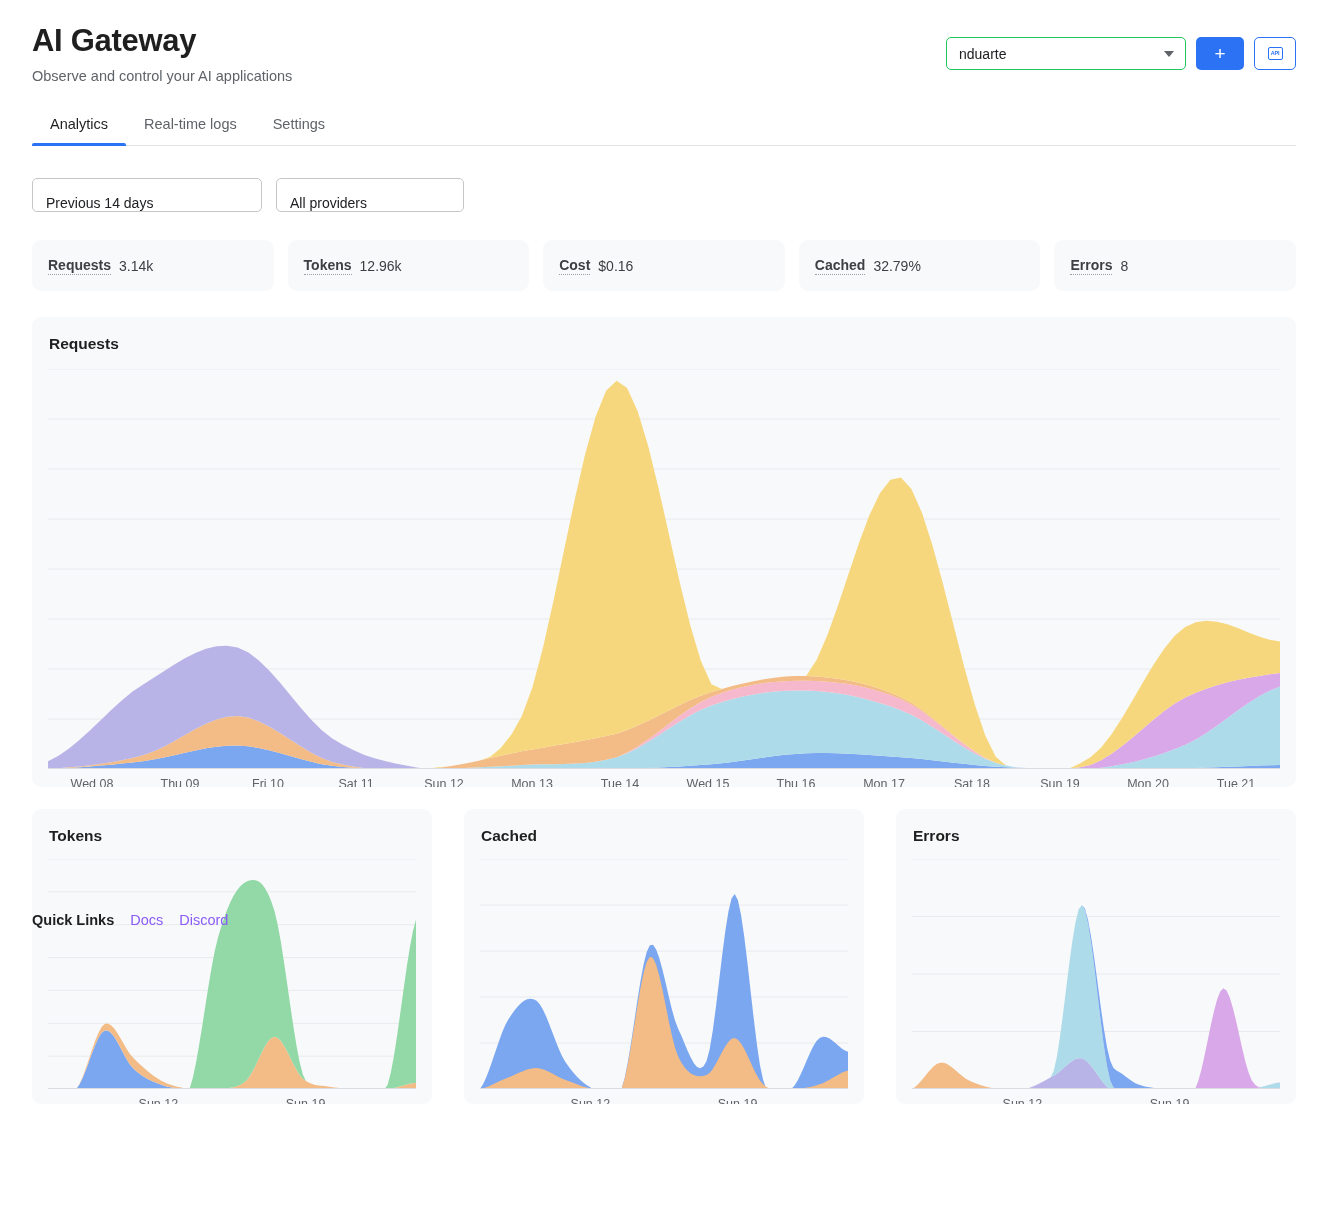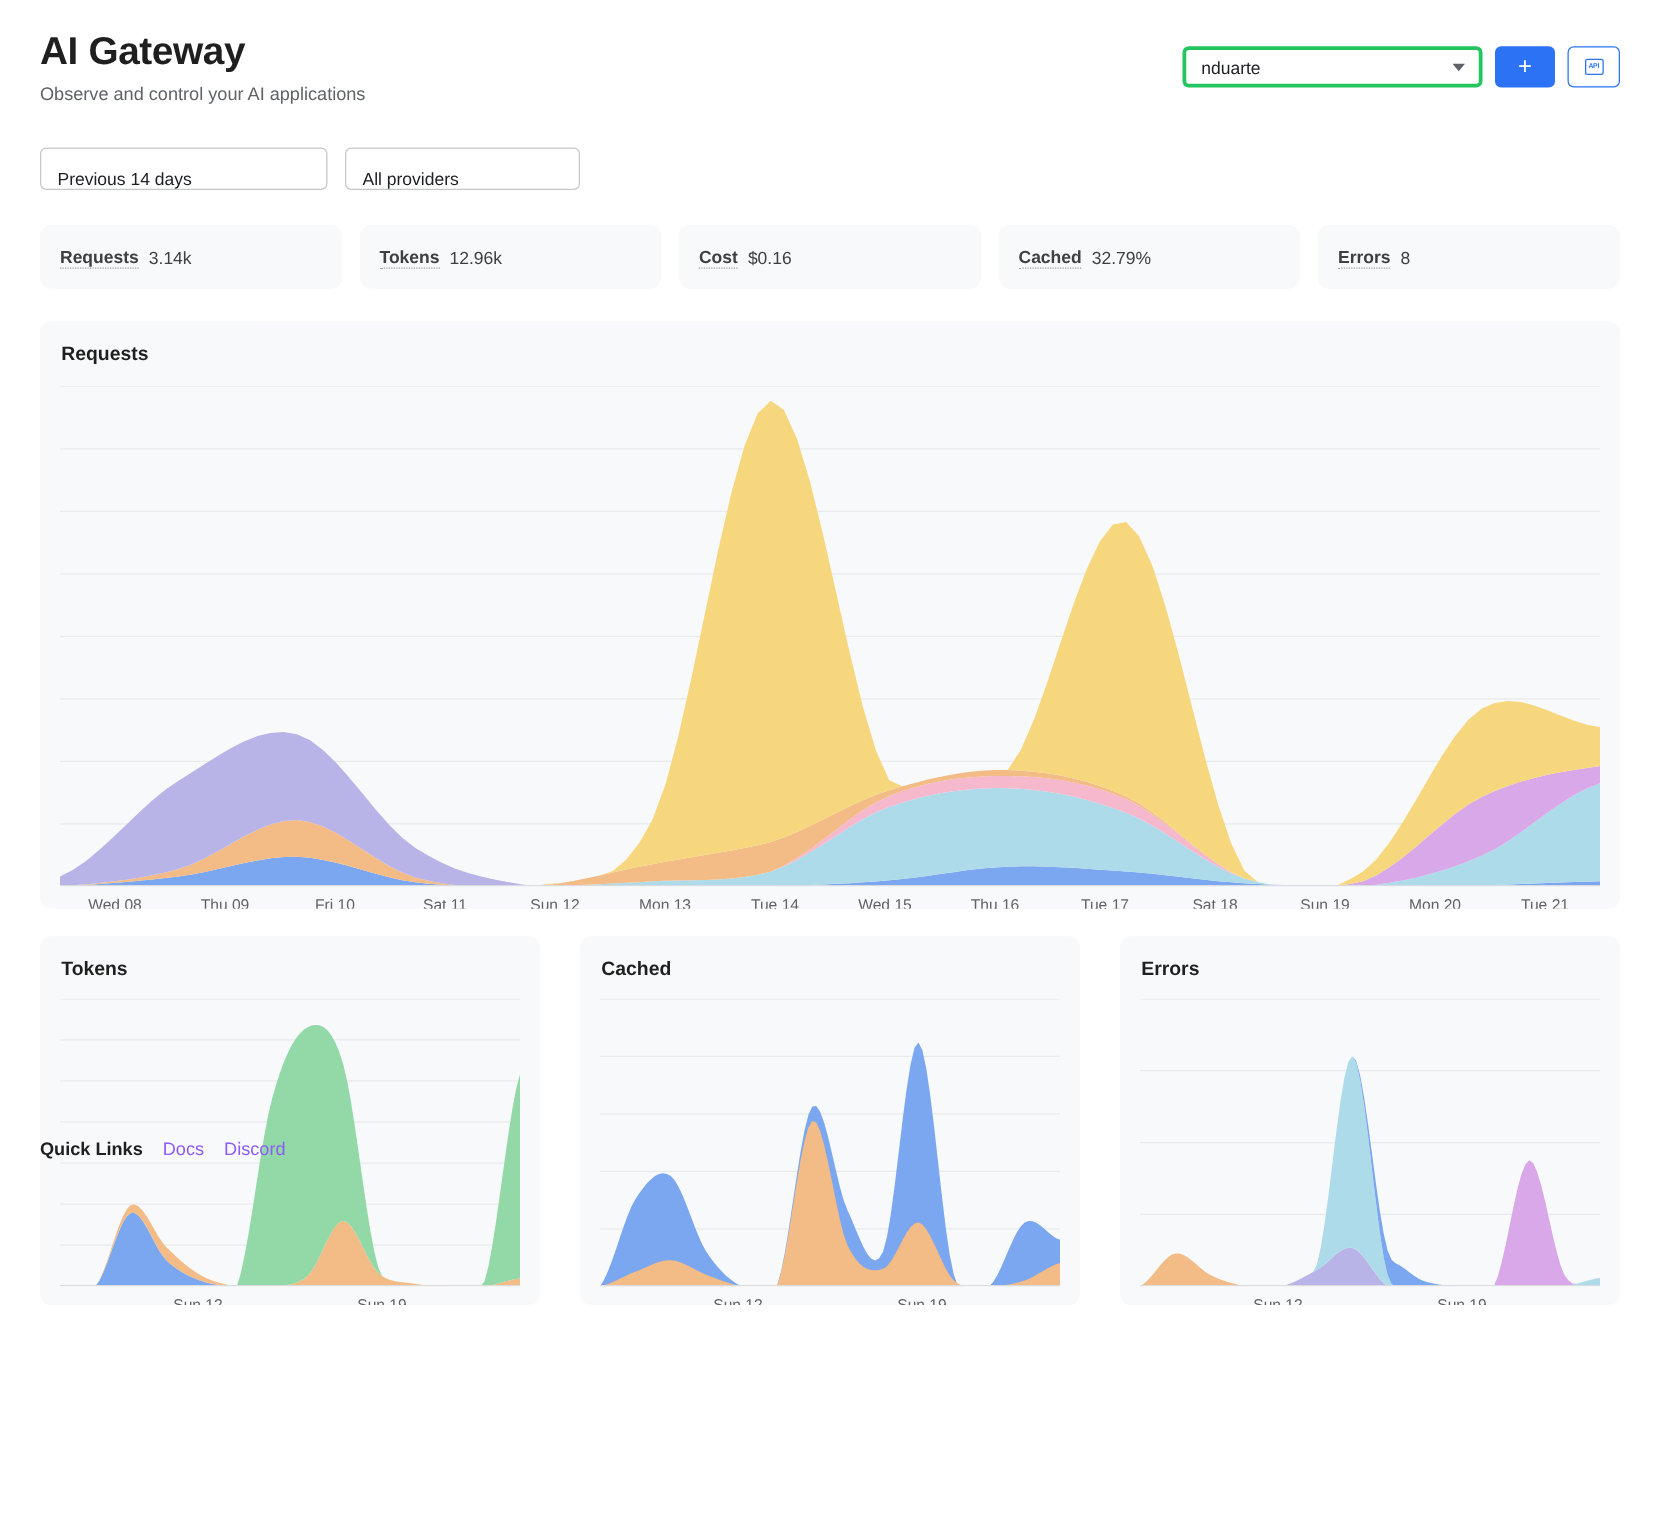--- a/index.html
+++ b/index.html
@@ -33,21 +33,21 @@
     top: 37px;
     right: 0;
     display: flex;
     align-items: center;
     gap: 10px;
   }
   .select {
     position: relative;
     width: 240px;
     height: 33px;
-    border: 3px solid #22c55e;
+    border: 1px solid #22c55e;
     border-radius: 5px;
     background: #fff;
     display: flex;
     align-items: center;
     padding: 0 30px 0 12px;
     font-size: 14px;
     color: #202124;
   }
   .select .caret {
     position: absolute;
@@ -231,20 +231,31 @@
       </div>
       <div class="btn-primary">
         <span>+</span>
       </div>
       <div class="btn-outline">
         <span class="api-glyph">API</span>
       </div>
     </div>
   </div>
 
+  <div class="tabs">
+    <div class="tab active">
+      <span>Analytics</span>
+    </div>
+    <div class="tab">
+      <span>Real-time logs</span>
+    </div>
+    <div class="tab">
+      <span>Settings</span>
+    </div>
+  </div>
 
   <div class="filters">
     <div class="filter-select w1">
       <span>Previous 14 days</span>
       <span class="caret"></span>
     </div>
     <div class="filter-select w2">
       <span>All providers</span>
       <span class="caret"></span>
     </div>
@@ -297,21 +308,21 @@
       <div class="axis" id="axis-requests">
           <span>Wed 08</span>
           <span>Thu 09</span>
           <span>Fri 10</span>
           <span>Sat 11</span>
           <span>Sun 12</span>
           <span>Mon 13</span>
           <span>Tue 14</span>
           <span>Wed 15</span>
           <span>Thu 16</span>
-          <span>Tue 17</span>
+          <span>Mon 17</span>
           <span>Sat 18</span>
           <span>Sun 19</span>
           <span>Mon 20</span>
           <span>Tue 21</span>
         </div>
     </div>
   </div>
 
   <div class="small-grid">
 

